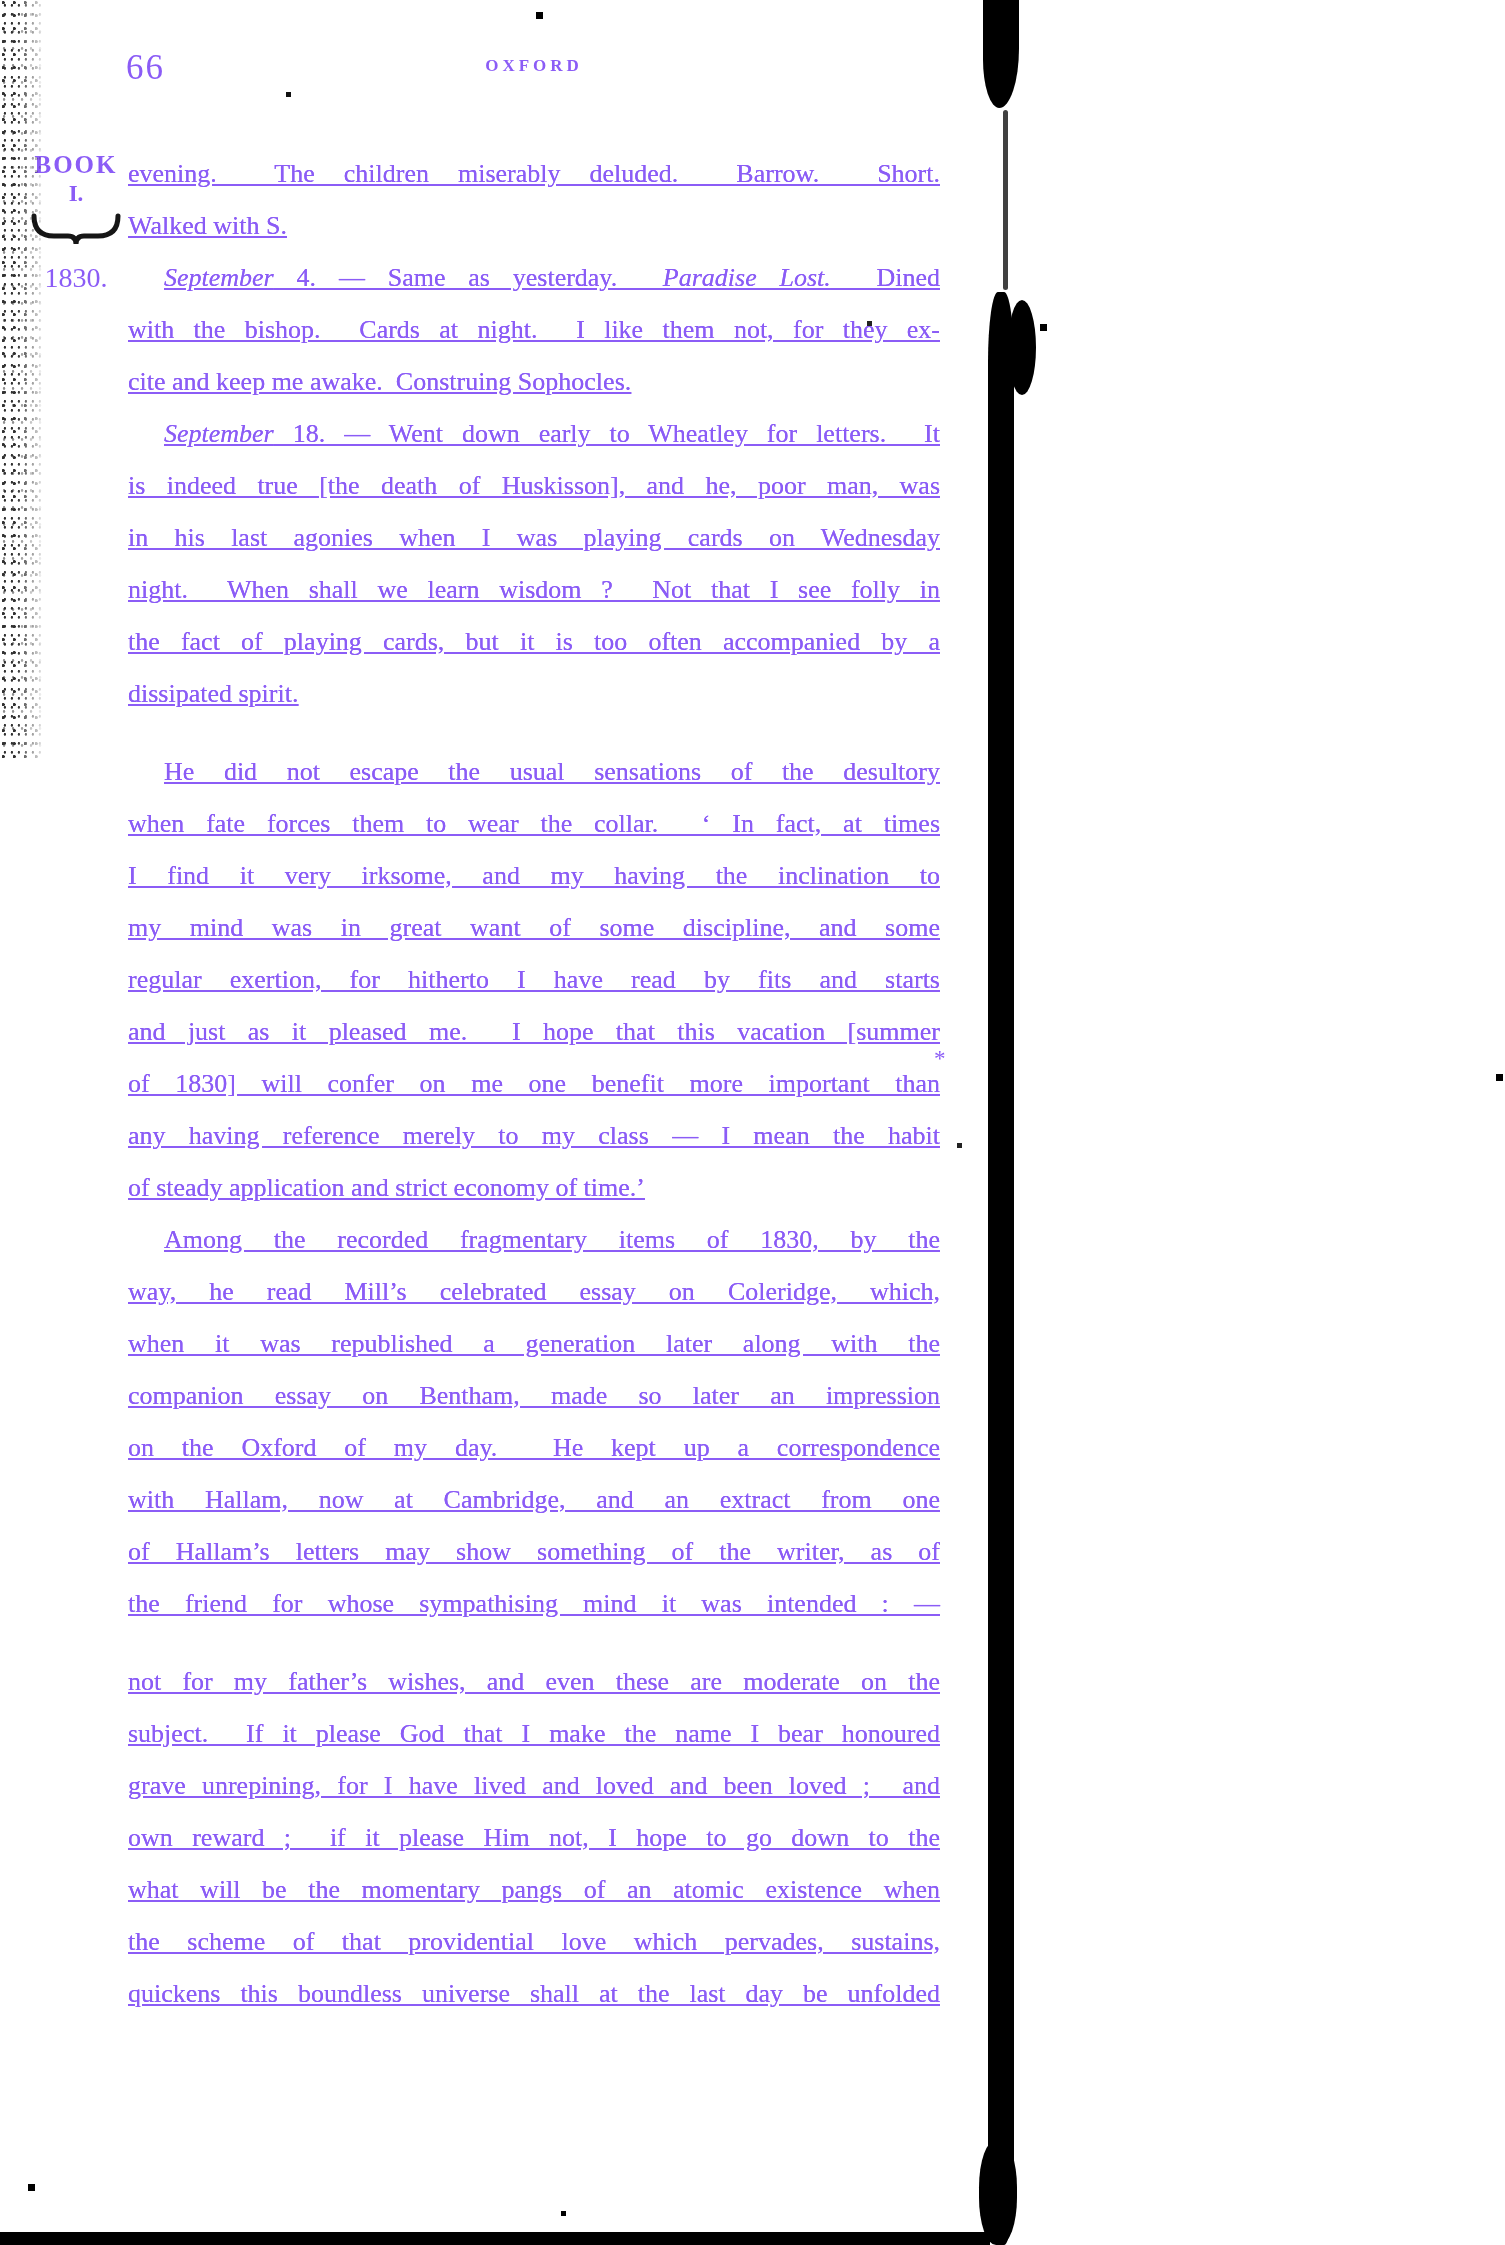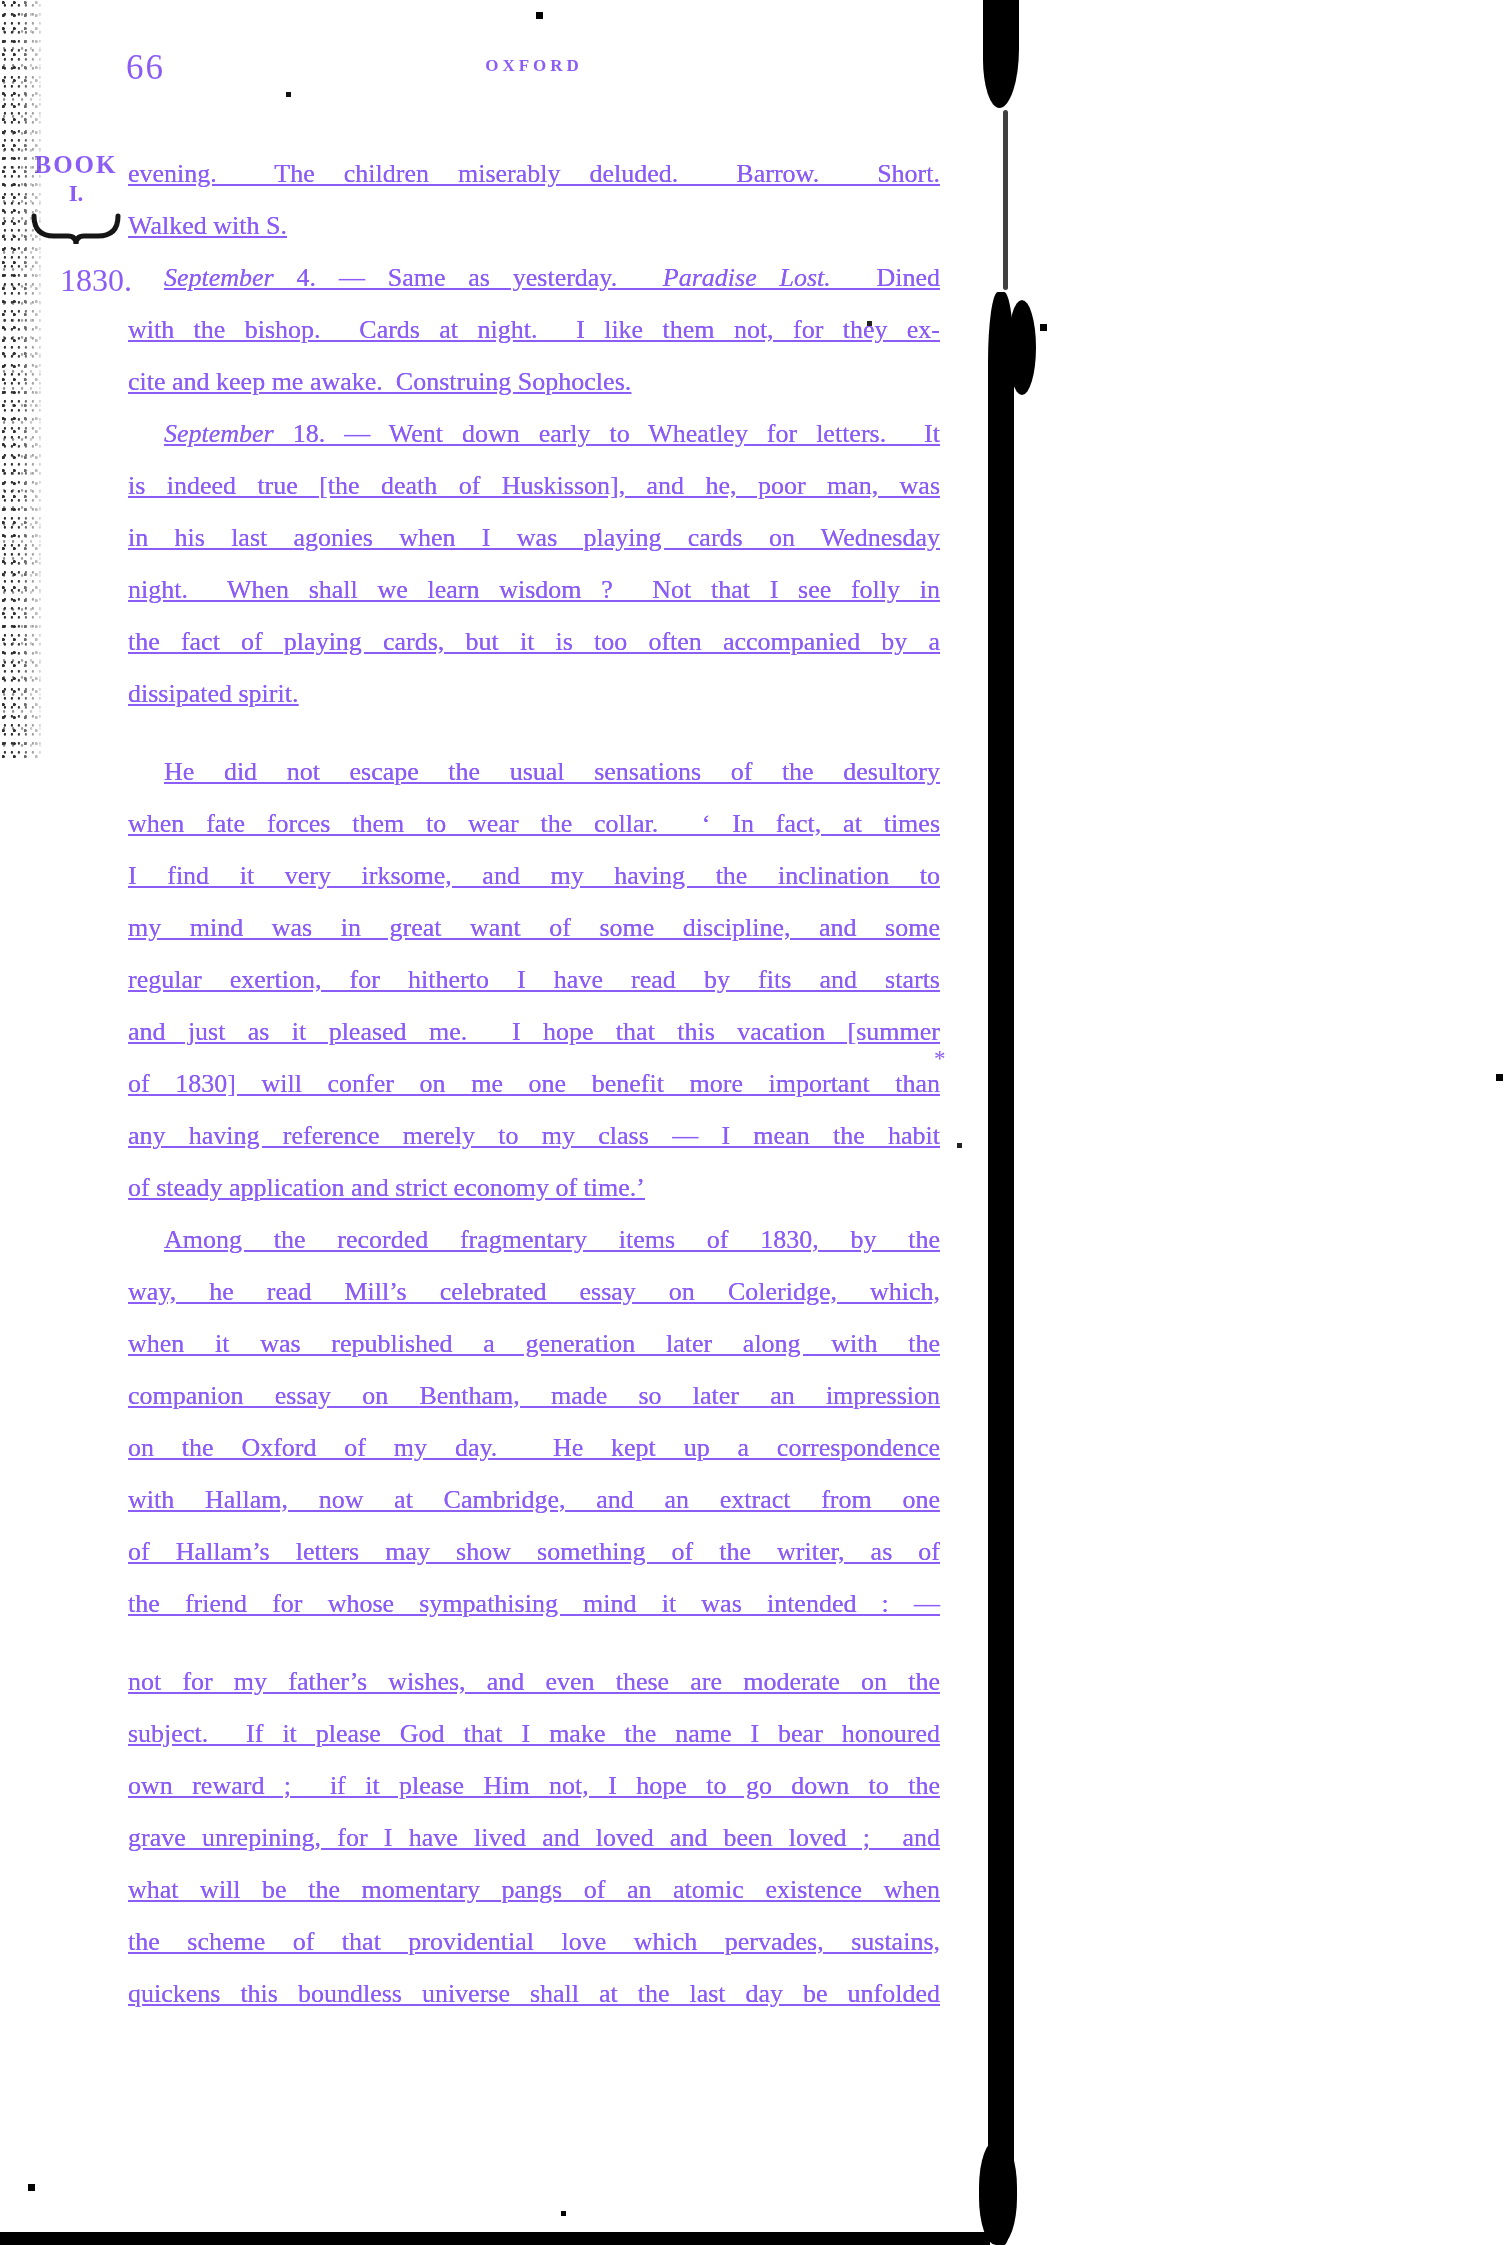--- a/index.html
+++ b/index.html
@@ -8,21 +8,21 @@
     font-family:"Liberation Serif","DejaVu Serif",serif;color:#8b5cf6;
     overflow:hidden;margin:0 auto;
   }
   .pagenum{position:absolute;left:126px;top:48px;font-size:35px;letter-spacing:2px;}
   .runhead{position:absolute;left:128px;top:56px;width:812px;text-align:center;
     font-size:17px;letter-spacing:4px;font-weight:bold;}
   .marginnote{position:absolute;left:20px;top:150px;width:112px;text-align:center;}
   .mn-book{font-size:25px;font-weight:bold;letter-spacing:2px;line-height:30px;}
   .mn-num{font-size:23px;font-weight:bold;line-height:28px;}
   .mn-brace{margin-top:2px;}
-  .mn-year{font-size:32px;margin-top:10px;text-align:right;}
+  .mn-year{font-size:28px;margin-top:10px;}
   .text-column{
     position:absolute;left:128px;top:148px;width:812px;
     font-size:26px;line-height:52px;
     text-shadow:0 0 0.5px currentColor;
     text-decoration:underline;
   }
   .para.gap{margin-top:26px;}
   .line{text-align:justify;text-align-last:justify;white-space:pre-wrap;}
   .line.short{text-align-last:left;}
   .line.indent{text-indent:36px;}
@@ -114,22 +114,22 @@
         <div class="line"><span>when it was republished a generation later along with the</span></div>
         <div class="line"><span>companion essay on Bentham, made so later an impression</span></div>
         <div class="line"><span>on the Oxford of my day.  He kept up a correspondence</span></div>
         <div class="line"><span>with Hallam, now at Cambridge, and an extract from one</span></div>
         <div class="line"><span>of Hallam’s letters may show something of the writer, as of</span></div>
         <div class="line"><span>the friend for whose sympathising mind it was intended : —</span></div>
       </div>
       <div class="para gap">
         <div class="line"><span>not for my father’s wishes, and even these are moderate on the</span></div>
         <div class="line"><span>subject.  If it please God that I make the name I bear honoured</span></div>
+        <div class="line"><span>grave unrepining, for I have lived and loved and been loved ;  and</span></div>
         <div class="line"><span>own reward ;  if it please Him not, I hope to go down to the</span></div>
-        <div class="line"><span>grave unrepining, for I have lived and loved and been loved ;  and</span></div>
         <div class="line"><span>what will be the momentary pangs of an atomic existence when</span></div>
         <div class="line"><span>the scheme of that providential love which pervades, sustains,</span></div>
         <div class="line"><span>quickens this boundless universe shall at the last day be unfolded</span></div>
       </div>
     </div>
 
   <div class="fn-star">*</div>
 
   <div class="band-top"></div>
   <div class="band-wisp"></div>

